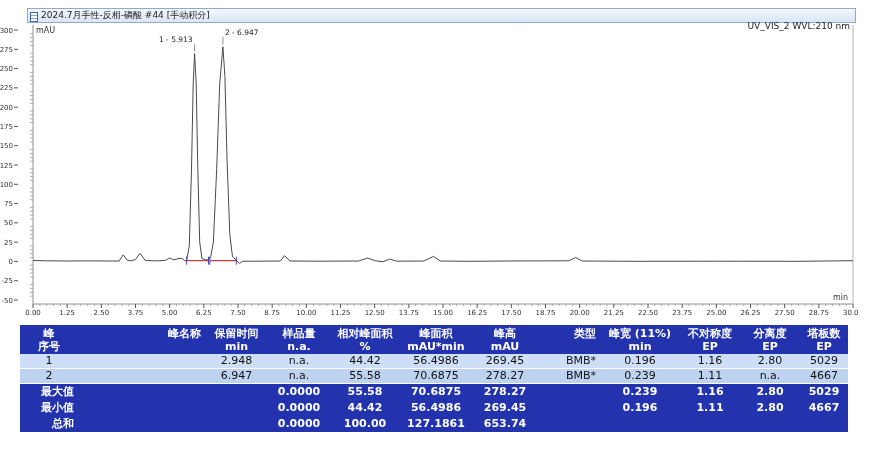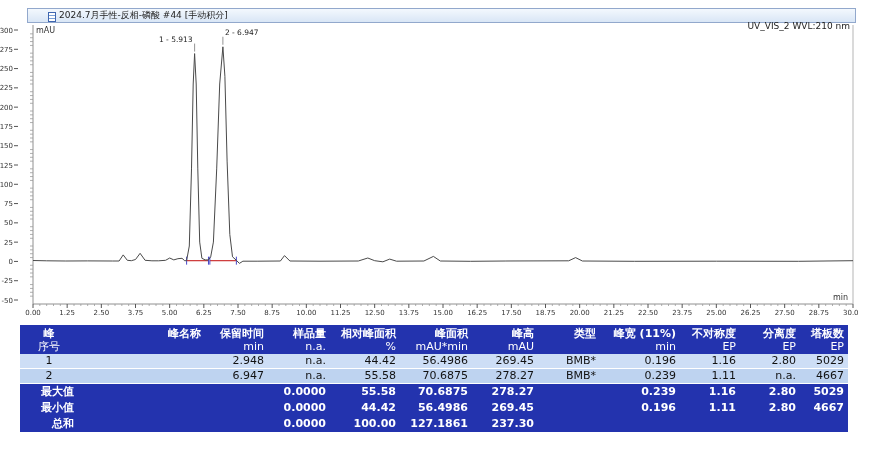--- a/index.html
+++ b/index.html
@@ -8,49 +8,49 @@
     font-family:"DejaVu Sans","Liberation Sans",sans-serif;
   }
   
   .chart-panel{position:absolute;left:0;top:8px;width:858px;height:308px;background:#fff;}
   .chart-titlebar{
     position:absolute;left:27px;top:0;width:829px;height:15px;box-sizing:border-box;
     background:linear-gradient(#f3f8fd,#d9e6f6);
     border:1px solid #92a8cc;
     display:flex;align-items:center;font-size:9px;color:#222;
   }
-  .tb-left{flex:1.3;display:flex;align-items:flex-end;gap:3px;padding-left:20px;white-space:nowrap;overflow:hidden;}
+  .tb-left{flex:1.3;display:flex;align-items:flex-end;gap:3px;padding-left:2px;white-space:nowrap;overflow:hidden;}
   .tb-center{flex:1;text-align:center;white-space:nowrap;}
   .tb-right{flex:1;text-align:right;padding-right:5px;white-space:nowrap;margin-top:20px;}
   .doc-icon{
     display:inline-block;width:8px;height:10px;box-sizing:border-box;
     border:1px solid #3f66b0;background:
       repeating-linear-gradient(#fff 0 2px,#7aa0d8 2px 3px);
   }
   .chart-svg{position:absolute;left:0;top:15px;}
   
   .table-panel{position:absolute;left:20px;top:325px;width:828px;}
   table.results{border-collapse:collapse;table-layout:fixed;width:828px;font-size:11px;}
   table.results th{
     background:var(--header-bg,#2333ae);color:#fff;font-weight:bold;
     padding:2px 4px 1px 4px;line-height:13px;vertical-align:top;white-space:nowrap;overflow:hidden;
   }
-  table.results th .sub{font-weight:normal;min-height:13px;}
+  table.results th .sub{font-weight:bold;min-height:13px;}
   table.results td{
     padding:0 4px;height:14px;line-height:14px;color:#111;
     white-space:nowrap;overflow:hidden;
   }
   tr.data-row td{border-bottom:1px solid rgba(255,255,255,.75);}
   tr.data-row.odd  td{background:var(--row-odd,#cddef6);}
   tr.data-row.even td{background:var(--row-even,#bed3f0);}
   tr.summary-row td{
     background:var(--header-bg,#2333ae);color:#fff;font-weight:bold;
     height:16px;line-height:16px;
   }
-  .al-left{text-align:right}.al-right{text-align:right}.al-center{text-align:center}
+  .al-left{text-align:right}.al-right{text-align:center}.al-center{text-align:center}
 </style>
 </head>
 <body>
 
 <div class="screen">
 
   <div class="chart-panel">
     <div class="chart-titlebar">
       <span class="tb-left">
         <span class="doc-icon"></span>
@@ -435,21 +435,21 @@
             <td class="al-right">2.80</td>
             <td class="al-right">4667</td>
           </tr>
           <tr class="summary-row">
             <td class="al-left">总和</td>
             <td class="al-left"></td>
             <td class="al-right"></td>
             <td class="al-right">0.0000</td>
             <td class="al-right">100.00</td>
             <td class="al-right">127.1861</td>
-            <td class="al-right">237.30</td>
+            <td class="al-right">653.74</td>
             <td class="al-left"></td>
             <td class="al-right"></td>
             <td class="al-right"></td>
             <td class="al-right"></td>
             <td class="al-right"></td>
           </tr>
         </tbody>
       </table>
   </div>
 

